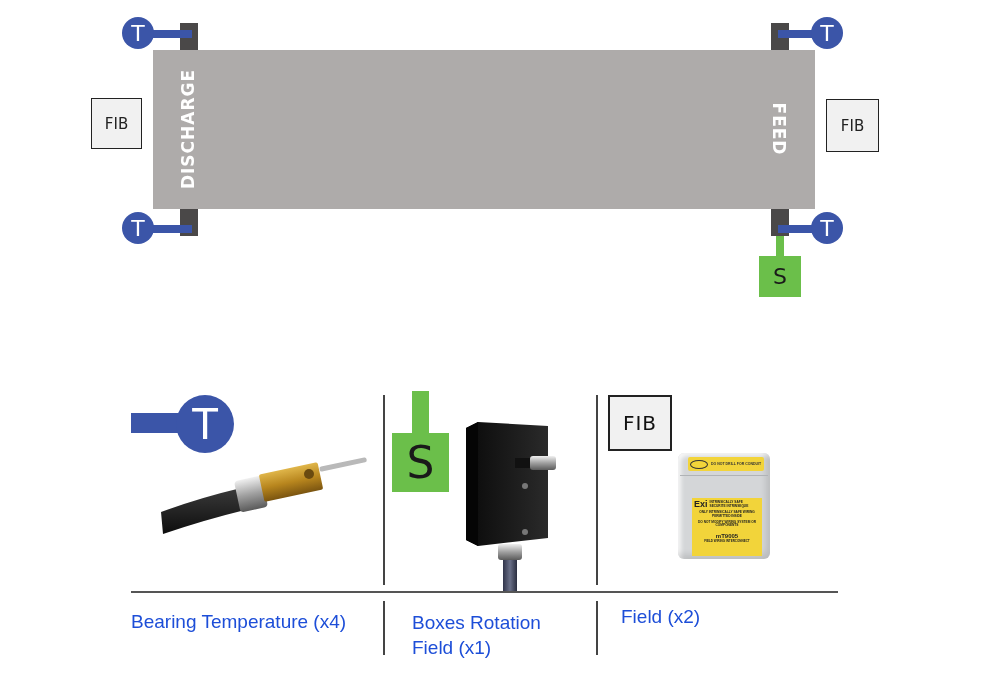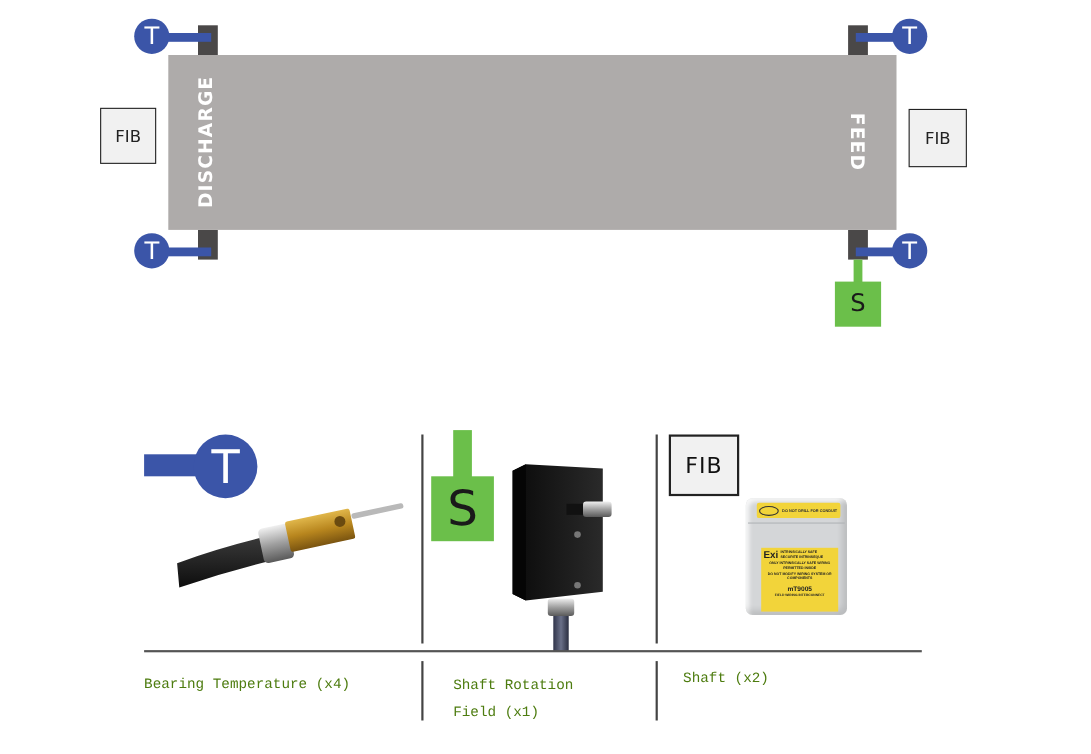--- a/index.html
+++ b/index.html
@@ -26,21 +26,21 @@
                box-sizing: border-box; display: flex; align-items: center; justify-content: center;
                font-size: 15px; color: #222; font-family: "DejaVu Sans", sans-serif; }
 
   .s-stem { background: #6bbf4a; }
   .s-box { background: #6bbf4a; color: #1a1a1a; display: flex; align-items: center; justify-content: center;
            font-family: "DejaVu Sans", sans-serif; }
 
   
   .divider-v { width: 1.5px; background: #444; }
   .rule { left: 131px; top: 591px; width: 707px; height: 2px; background: #555; }
-  .caption { color: #4d7c0f; font-size: 13px; line-height: 25px; font-family: Liberation Mono, monospace; }
+  .caption { color: #1d4ed8; font-size: 19px; line-height: 25px; font-family: Liberation Sans, sans-serif; }
 
   .fib-big { left: 608px; top: 395px; width: 64px; height: 56px; border: 2px solid #222;
              background: #f1f1f1; box-sizing: border-box; display: flex; align-items: center;
              justify-content: center; font-size: 20px; letter-spacing: 1px; color: #111;
              font-family: "DejaVu Sans", sans-serif; }
 </style>
 </head>
 <body>
 
 <div class="abs" style="left:0;top:0;width:992px;height:310px;">
@@ -168,18 +168,18 @@
 
 <div class="abs rule"></div>
 
 <div class="abs divider-v" style="left:383px;top:601px;height:54px;"></div>
 <div class="abs divider-v" style="left:596px;top:601px;height:54px;"></div>
 
 <div class="abs caption" style="left:131px;top:609px;">
   <span>Bearing Temperature (x4)</span>
 </div>
 <div class="abs caption" style="left:412px;top:610px;">
-  <div>Shaft Rotation</div>
+  <div>Boxes Rotation</div>
   <div>Field (x1)</div>
 </div>
 <div class="abs caption" style="left:621px;top:604px;">
-  <div>Shaft (x2)</div>
+  <div>Field (x2)</div>
 </div>
 
 </body></html>

